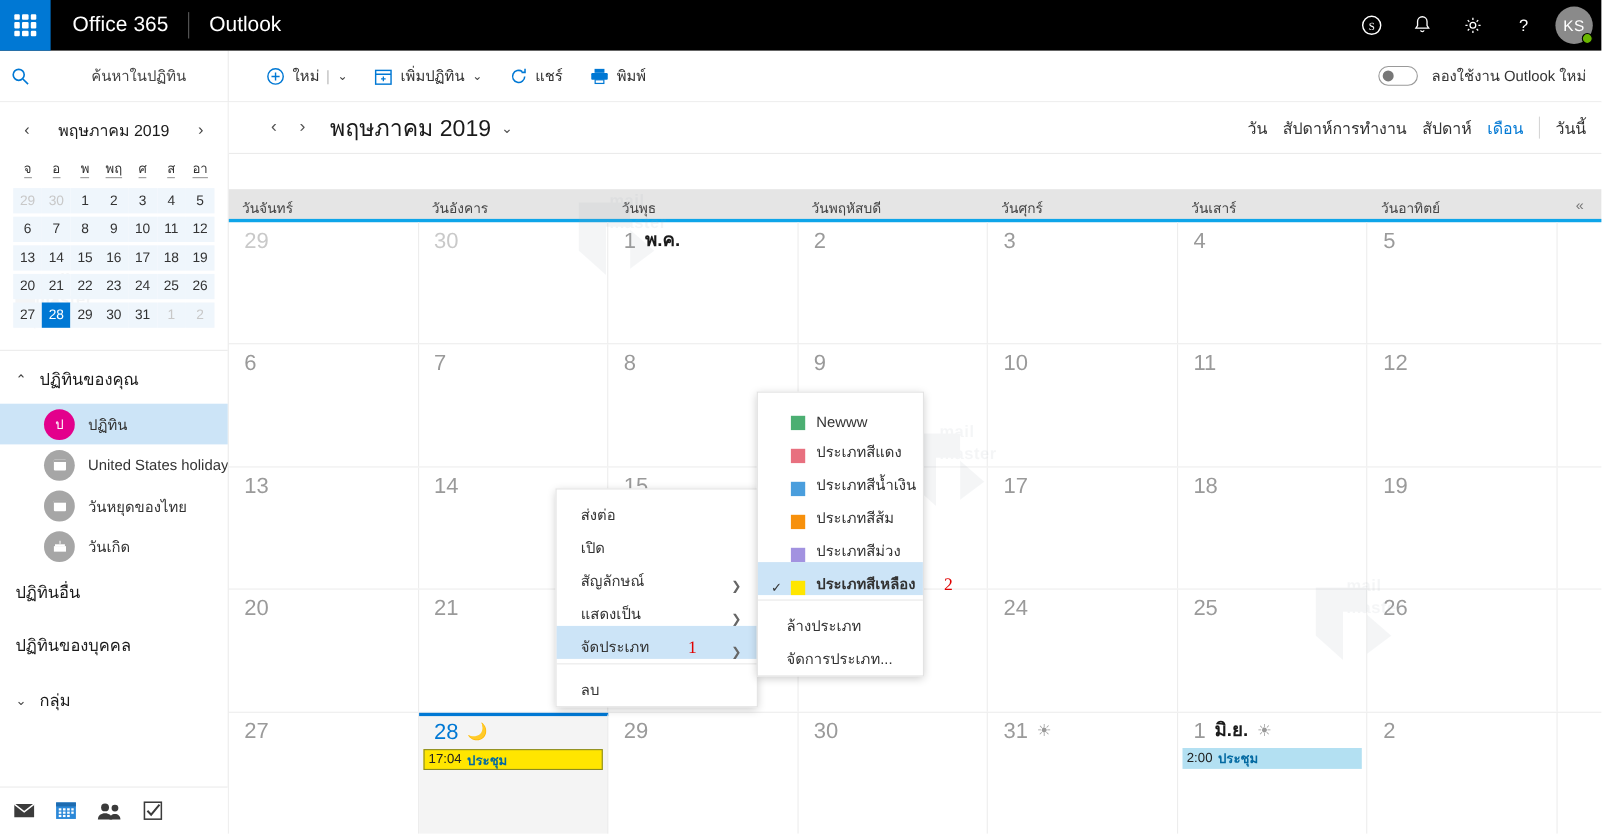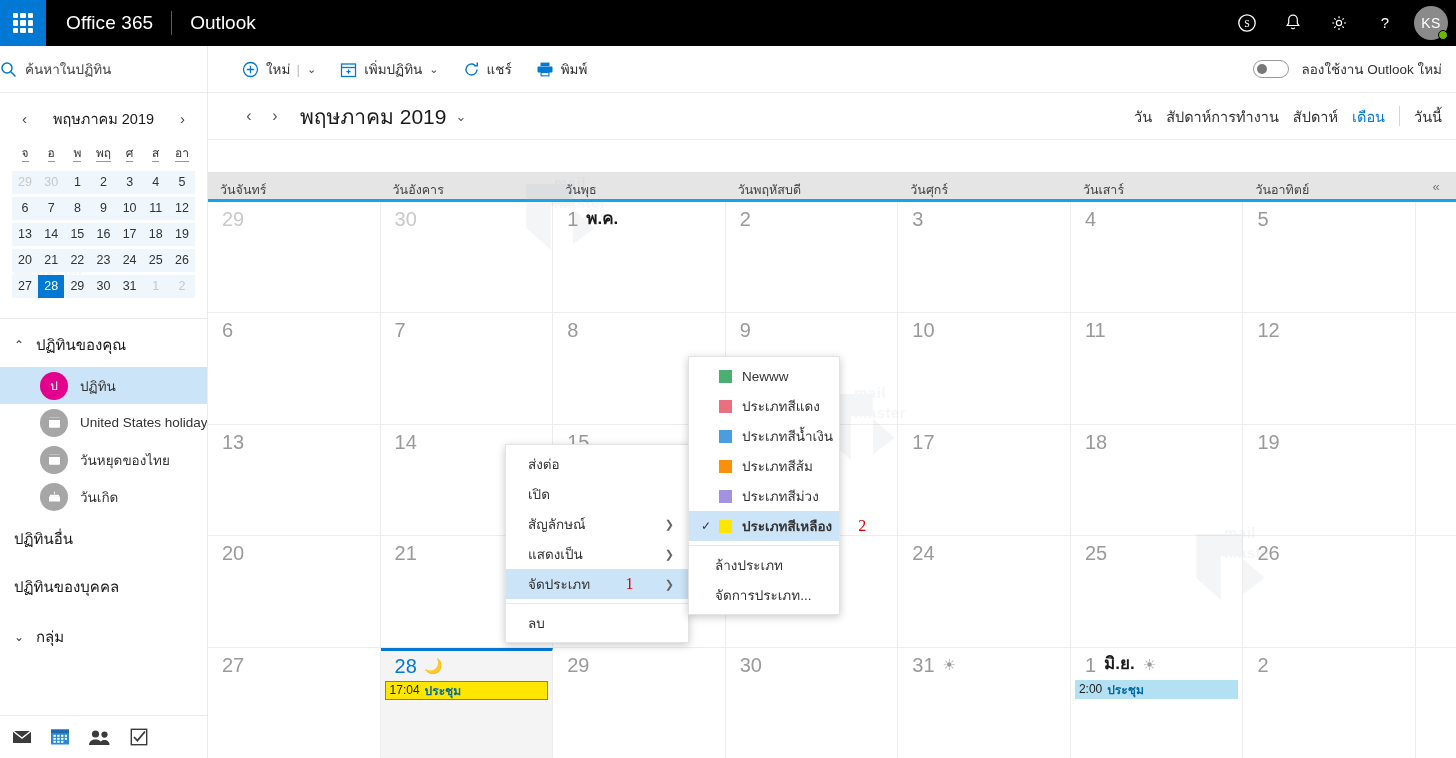--- a/index.html
+++ b/index.html
@@ -57,22 +57,22 @@
     border-radius:50%; background:#6bb700; border:1.5px solid #000;
   }
 
   
   .cmdbar{
     height:47px; background:#fff; border-bottom:1px solid #ebebeb;
     display:flex; align-items:center;
   }
   .searchzone{
     width:208px; flex:0 0 208px; height:47px;
-    display:flex; align-items:center; 
-    border-right:1px solid #ebebeb; cursor:text;
+    display:flex; align-items:center; padding-left:10px;
+    border-right:1px solid #ebebeb; cursor:text;gap:48px;
   }
   .search-icon{ color:#0078d4; margin-right:8px; display:flex; }
   .search-ph{ color:#444; font-size:13.5px; }
   .cmd-items{ display:flex; align-items:center; padding-left:22px; }
   .cmd-btn{
     display:flex; align-items:center; height:47px; padding:0 12px;
     cursor:pointer; color:#333; font-size:13.5px; white-space:nowrap;
   }
   .cmd-btn .ci{ color:#0078d4; display:flex; margin-right:7px; }
   .cmd-caret{ margin-left:7px; color:#444; font-size:11px; }
@@ -208,21 +208,21 @@
   }
   .wm .wmtext{ font-size:15px; letter-spacing:.5px; }
   .wm svg{ display:block; }
 
   
   .ctxmenu{
     position:absolute; background:#fff; border:1px solid #e3e3e3;
     box-shadow:0 2px 8px rgba(0,0,0,.22); z-index:50; padding:4px 0;
   }
   .ctxitem{
-    display:flex; align-items:center; height:30px; padding:0 14px 0 22px;
+    display:flex; align-items:flex-end; height:30px; padding:0 14px 0 22px;
     font-size:13.5px; color:#333; cursor:pointer; white-space:nowrap; position:relative;
   }
   .ctxitem.hl, .ctxitem.hl:hover{ background:#cce4f7; }
   .ctxitem .sub{ margin-left:auto; color:#666; font-size:11px; padding-left:22px;}
   .marker{
     color:#e00000; font-size:16px; font-family:"Liberation Serif", serif;
     margin-left:auto; padding-left:26px;
   }
   .ctxsep{ height:1px; background:#e8e8e8; margin:4px 0; }
 

